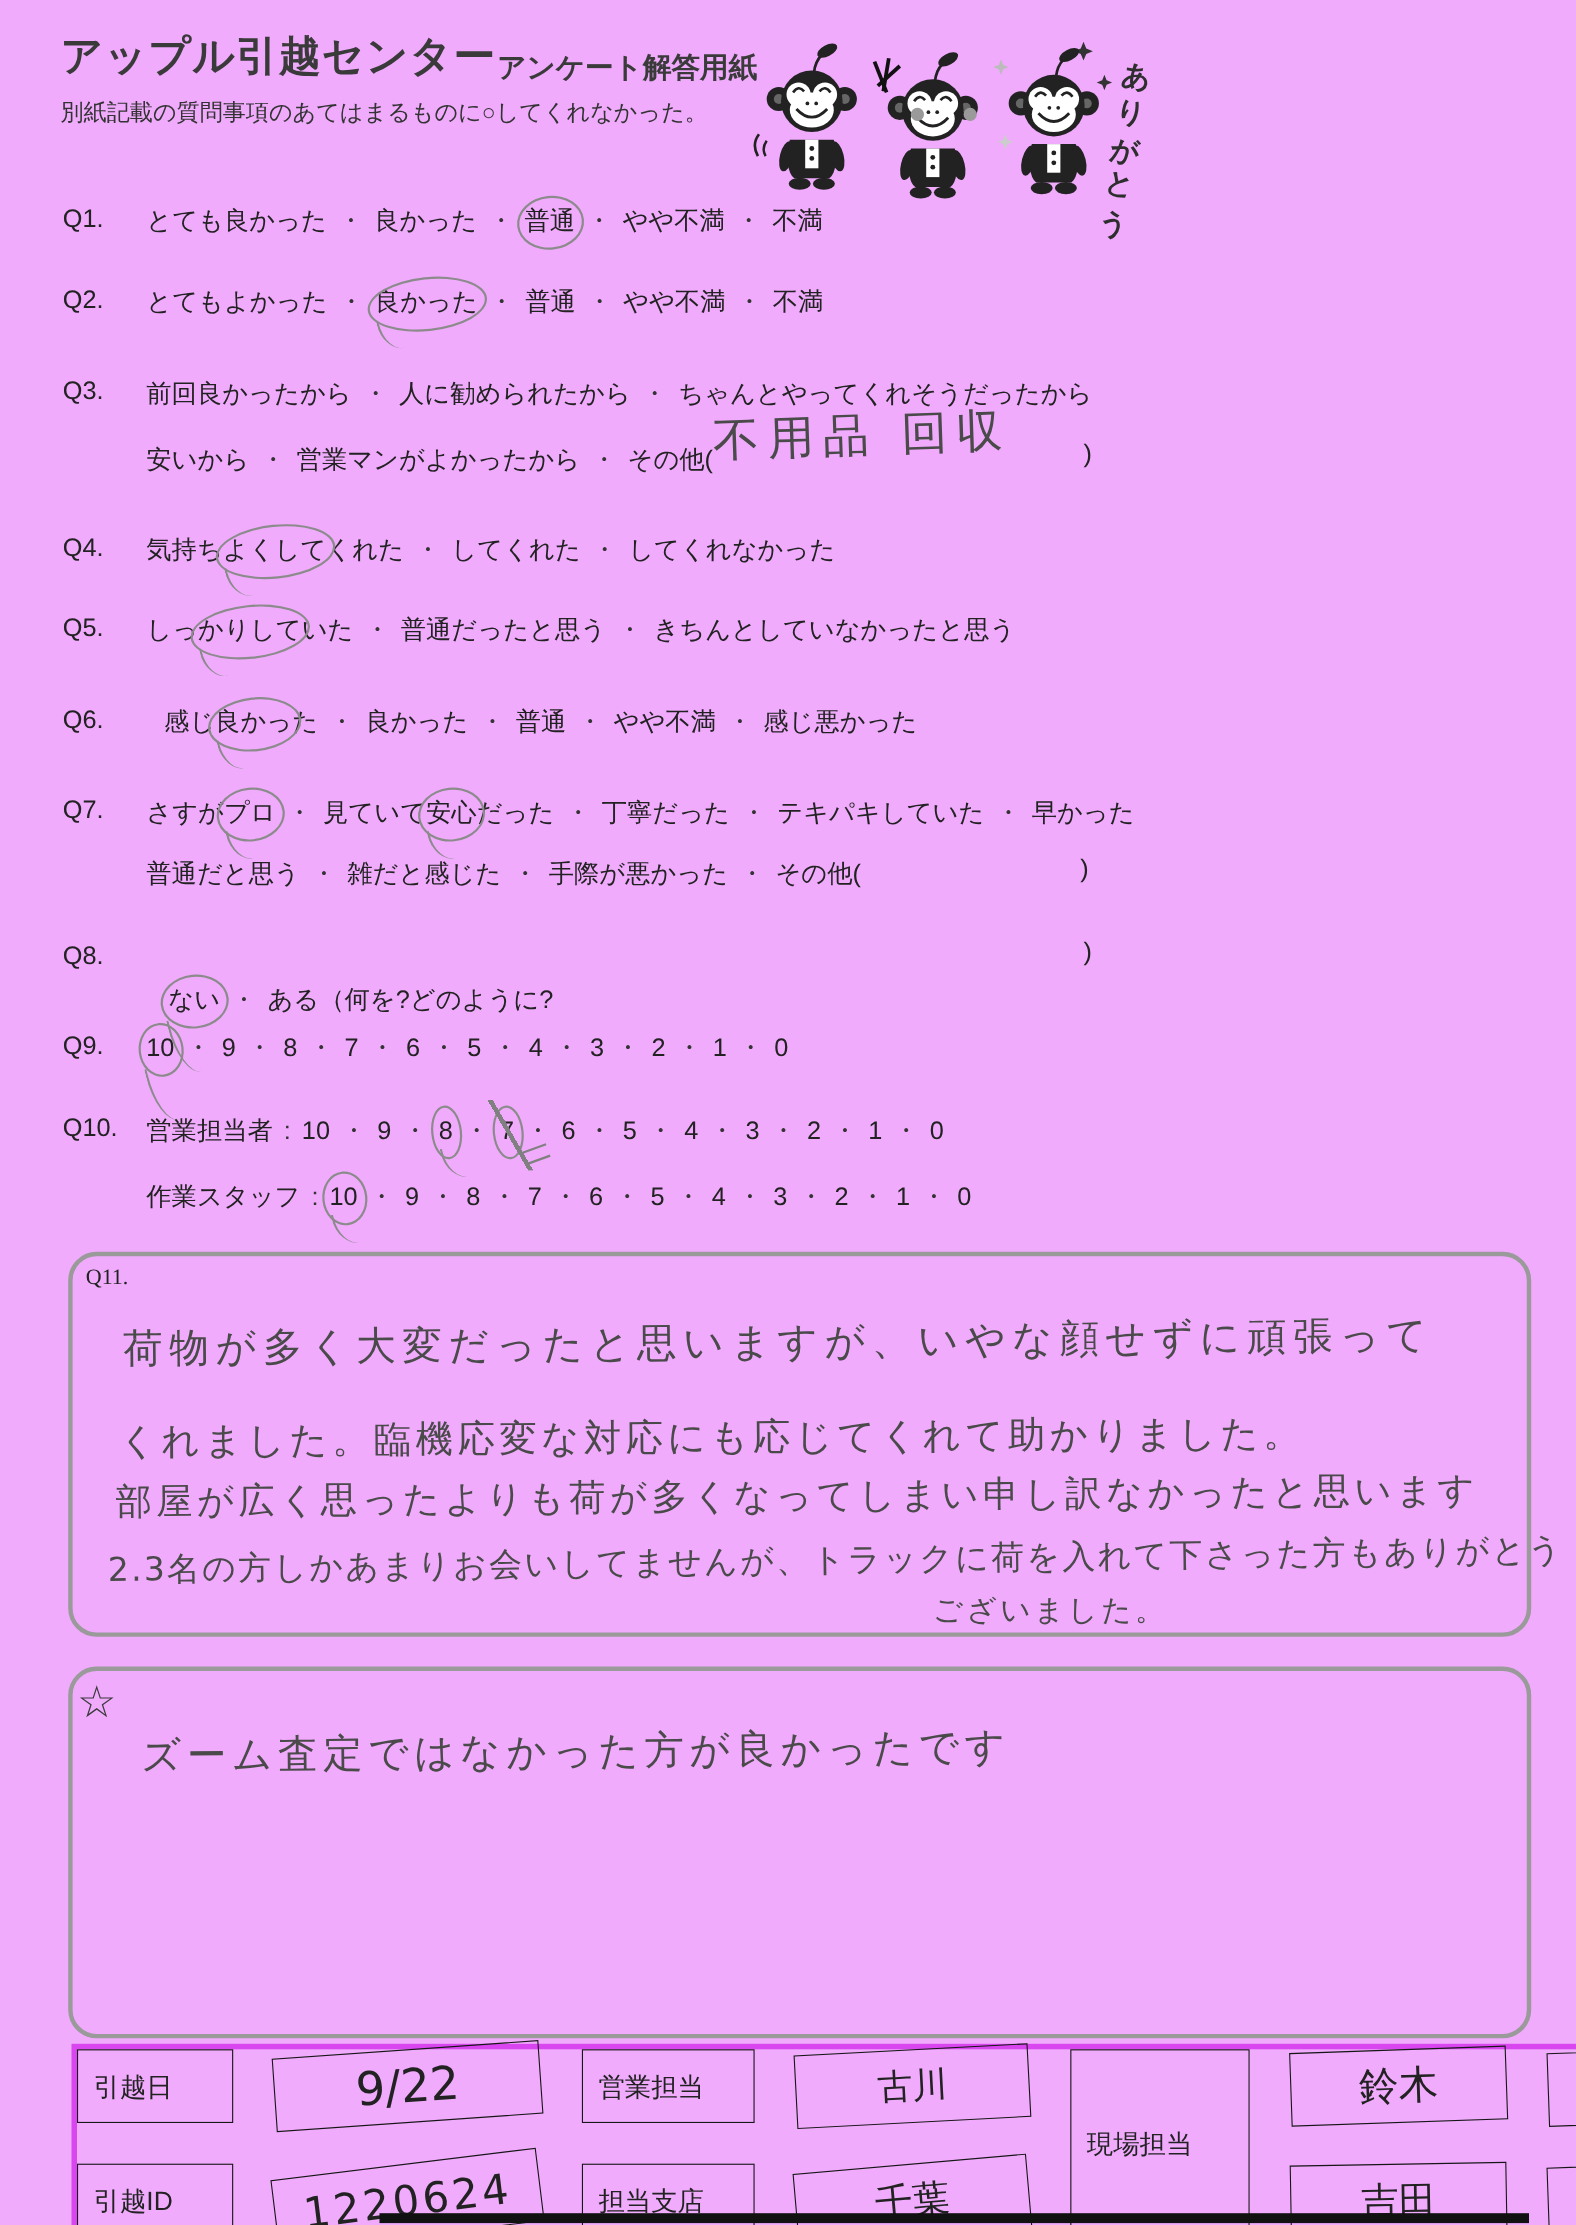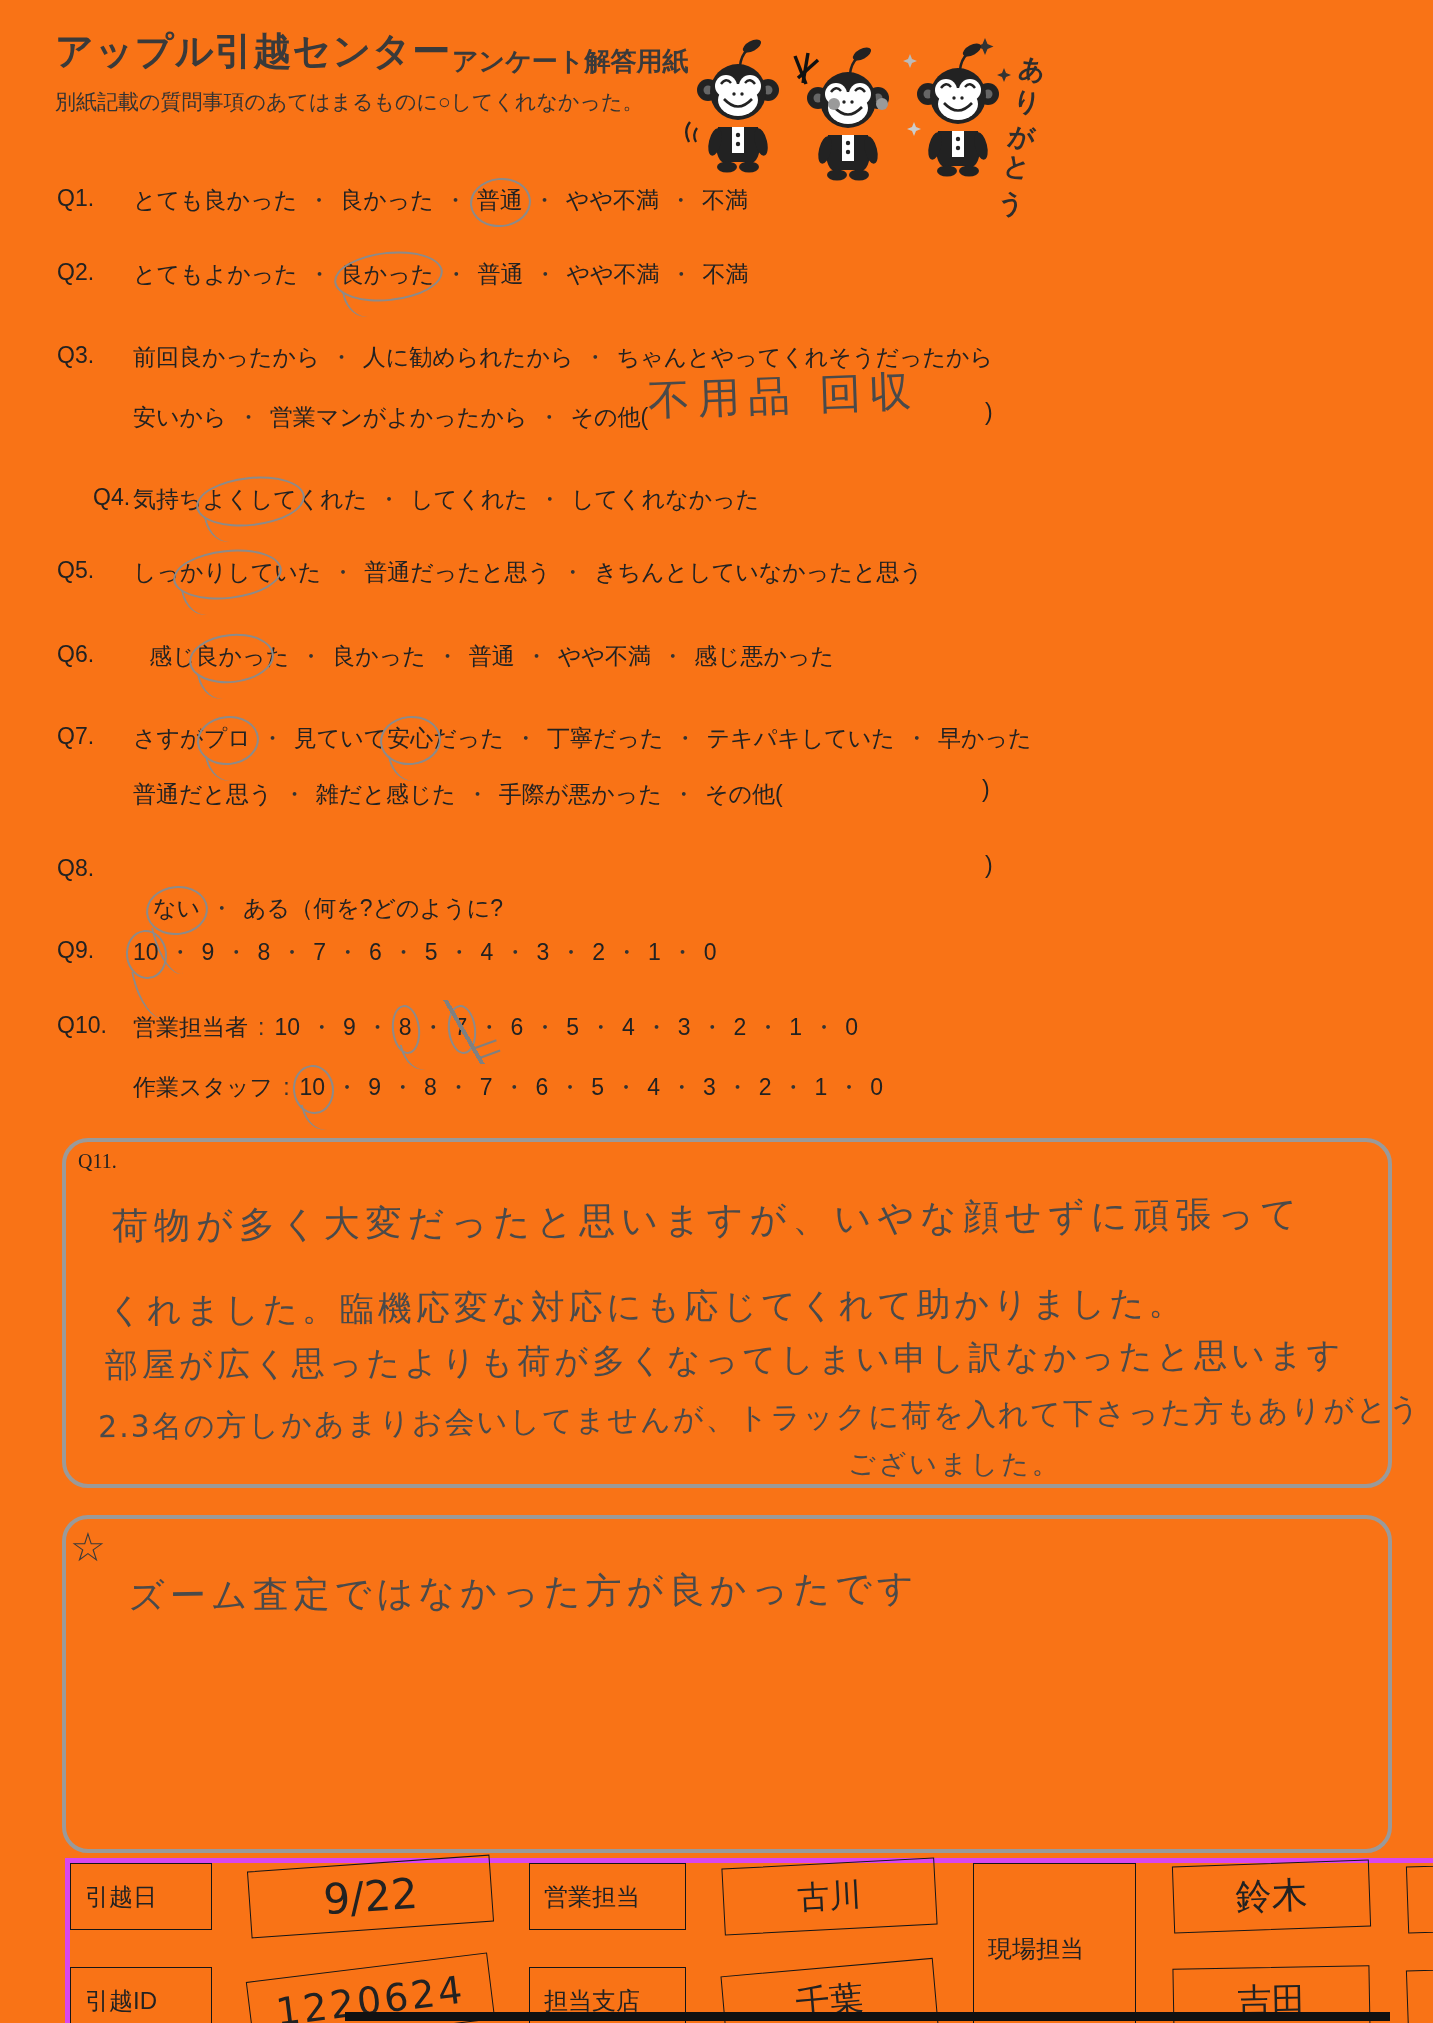--- a/index.html
+++ b/index.html
@@ -1,16 +1,16 @@
 <!DOCTYPE html>
 <html><head>
 <meta charset="utf-8">
 <style>
   html,body{margin:0;padding:0;background:#e8e8e8;}
-  .sheet{position:relative;width:1433px;height:2023px;background:#f97316;overflow:hidden;
+  .sheet{position:relative;width:1433px;height:2023px;background:#f0abfc;overflow:hidden;
          font-family:"Liberation Sans",sans-serif;color:#262626;}
   .abs{position:absolute;white-space:nowrap;}
   .brand{font-size:38px;font-weight:900;letter-spacing:1px;color:#3a3a3a;}
   .formtitle{font-size:26px;font-weight:800;color:#3a3a3a;}
   .instruction{font-size:21px;color:#333;}
   .qlabel{font-size:23px;color:#222;}
   .qline{font-size:23px;color:#222;}
   .sep{margin:0 10px;color:#333;}
   .circ{position:relative;}
   .circ::before{content:"";position:absolute;left:-7px;right:-8px;top:-9px;bottom:-14px;
@@ -96,21 +96,21 @@
       <path d="M228,28 l2,5 5,2 -5,2 -2,5 -2,-5 -5,-2 5,-2 z" fill="#bbb"></path>
       <path d="M232,96 l2,5 5,2 -5,2 -2,5 -2,-5 -5,-2 5,-2 z" fill="#ccc"></path>
     </g>
     <use href="#mk" x="226" y="10"></use>
   </svg>
   <div class="abs thanks" style="left:1008px;top:38px;height:160px;transform:rotate(9deg);">ありがとう</div>
 
   <div class="abs qlabel" style="left:57px;top:185px;">Q1.</div>
   <div class="abs qlabel" style="left:57px;top:259px;">Q2.</div>
   <div class="abs qlabel" style="left:57px;top:342px;">Q3.</div>
-  <div class="abs qlabel" style="left:57px;top:484px;margin-left:36px;">Q4.</div>
+  <div class="abs qlabel" style="left:57px;top:484px;">Q4.</div>
   <div class="abs qlabel" style="left:57px;top:557px;">Q5.</div>
   <div class="abs qlabel" style="left:57px;top:641px;">Q6.</div>
   <div class="abs qlabel" style="left:57px;top:723px;">Q7.</div>
   <div class="abs qlabel" style="left:57px;top:855px;">Q8.</div>
   <div class="abs qlabel" style="left:57px;top:937px;">Q9.</div>
   <div class="abs qlabel" style="left:57px;top:1012px;">Q10.</div>
 
   <div class="abs qline" style="left:133px;top:259px;"><span>とてもよかった</span><span class="sep">・</span><span class="circ tail">良かった</span><span class="sep">・</span><span>普通</span><span class="sep">・</span><span>やや不満</span><span class="sep">・</span><span>不満</span></div>
   <div class="abs qline" style="left:133px;top:185px;"><span>とても良かった</span><span class="sep">・</span><span>良かった</span><span class="sep">・</span><span class="circ">普通</span><span class="sep">・</span><span>やや不満</span><span class="sep">・</span><span>不満</span></div>
   <div class="abs qline" style="left:133px;top:342px;"><span>前回良かったから</span><span class="sep">・</span><span>人に勧められたから</span><span class="sep">・</span><span>ちゃんとやってくれそうだったから</span></div>

